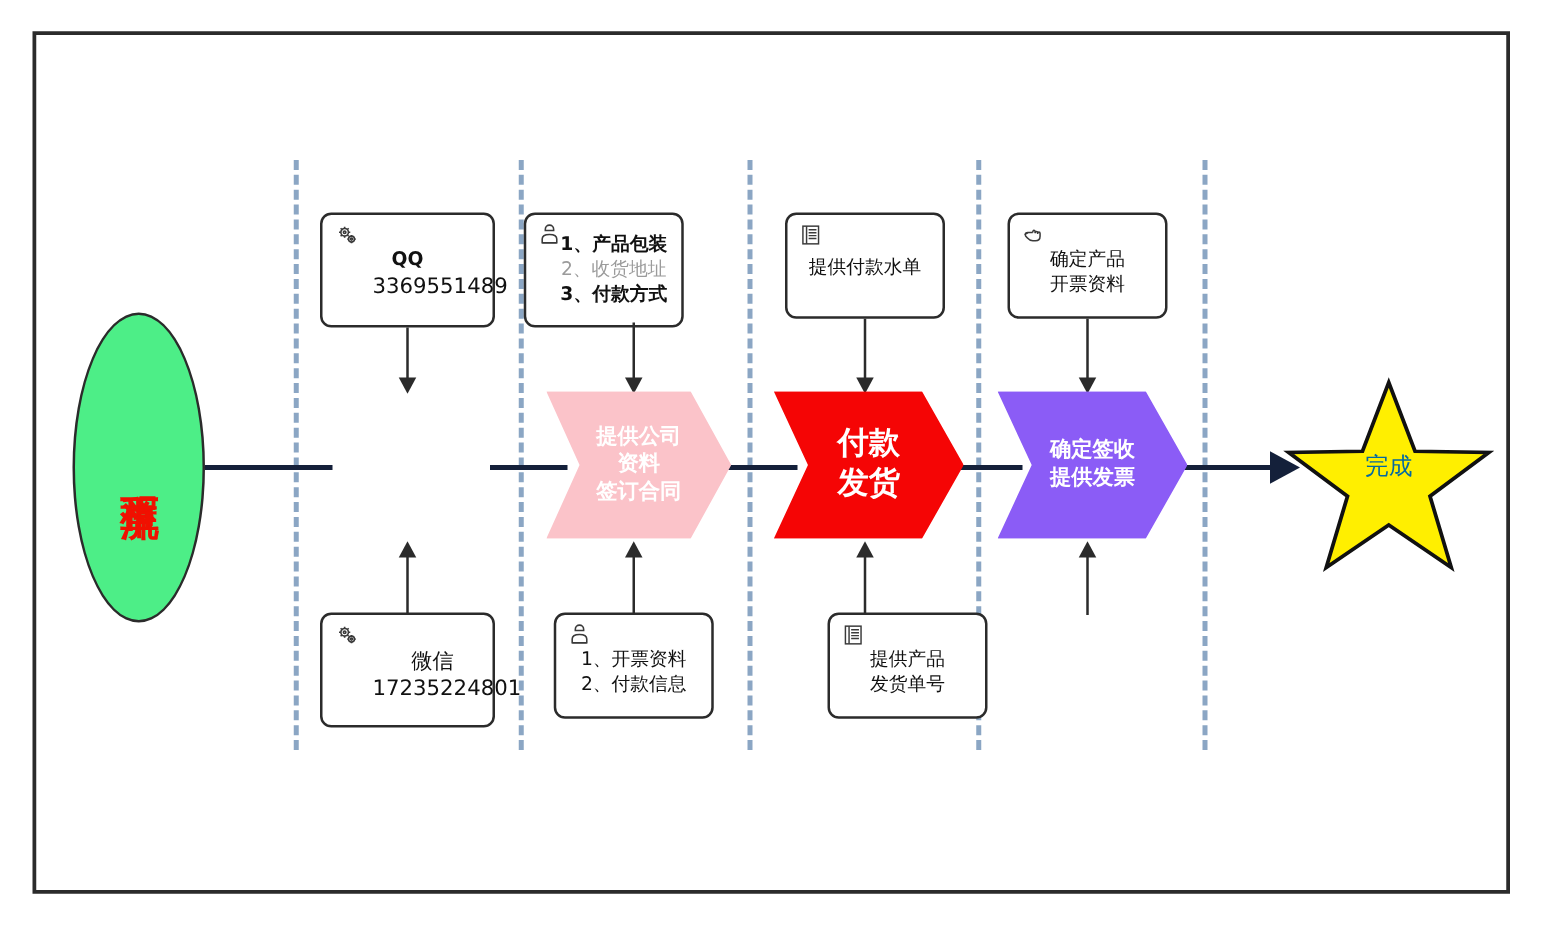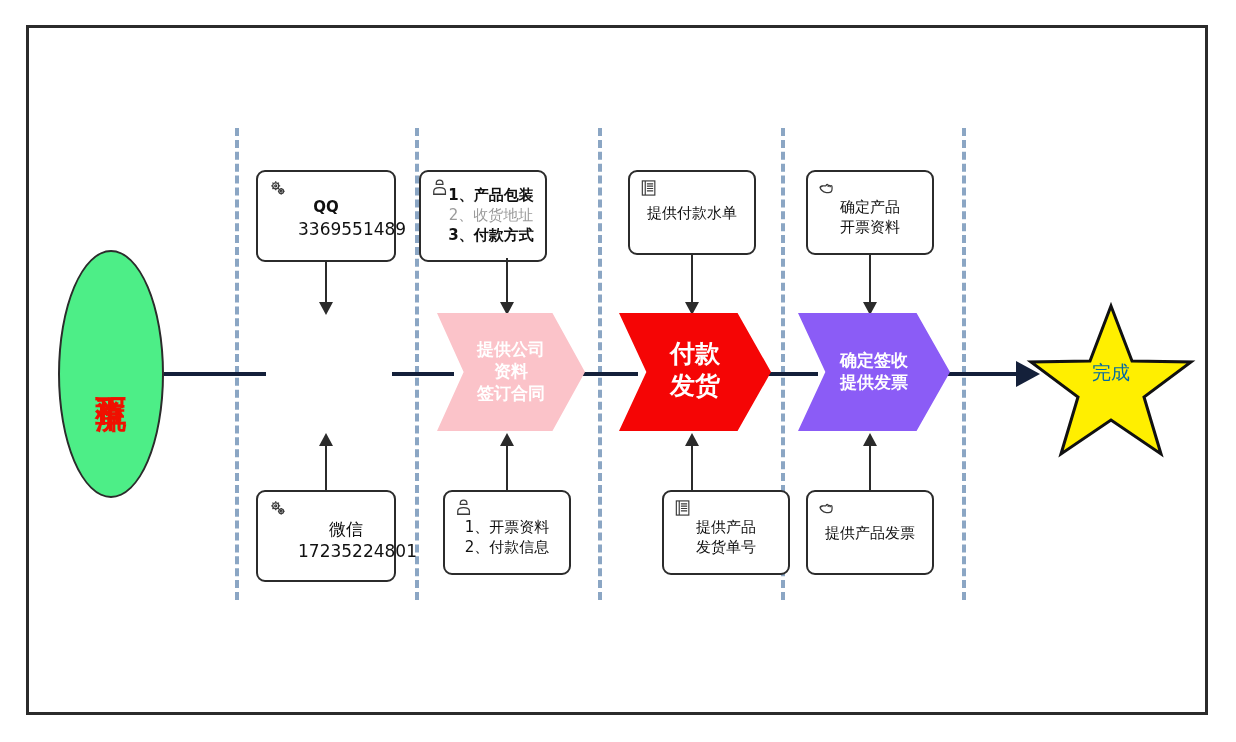--- a/index.html
+++ b/index.html
@@ -317,34 +317,20 @@
 
   <div class="chev mid" style="left:798px; top:313px; width:152px; height:118px; background:#8b5cf6;">
     <div>
       <span>确定签收</span>
       <span>提供发票</span>
     </div>
   </div>
 
   <div class="varrow varrow-up" style="left:863px; top:433px;"></div>
   <div class="vline" style="left:869px; top:444px; height:48px;"></div>
-  <div class="note" style="left:806px; top:490px; width:128px; height:85px;">
-    <span class="note-icon">
-      <svg width="21" height="21" viewBox="0 0 24 24" fill="none" stroke="#3a3a3a" stroke-width="1.4">
-        <path d="M3.5 11.5c0-1.4 1.3-2.4 2.8-2.4h4.2"></path>
-        <path d="M10.5 9.1c0-1 .3-1.9 1.2-1.9.8 0 1.1.7 1.1 1.6v1.1"></path>
-        <path d="M12.8 9.6c0-.8.4-1.3 1.1-1.3.7 0 1.1.5 1.1 1.3v1"></path>
-        <path d="M15 9.9c0-.7.4-1.2 1.1-1.2.7 0 1.1.5 1.1 1.3v2.5c0 2.4-1.6 4.1-4.2 4.1h-2.4c-2.4 0-4.1-1.3-5.2-2.6l-1.4-1.7c-.4-.6-.2-1.2.3-1.5"></path>
-        <path d="M6.3 9.1l-2 1.3"></path>
-      </svg>
-    </span>
-    <div class="note-body" style="top:32px;">
-      <div class="line-n">提供产品发票</div>
-    </div>
-  </div>
 
   <div class="star">
     <svg width="170" height="158" viewBox="0 0 170 158">
       <polygon points="85,4 106,59 165,60 118,95 135,152 85,118 35,152 52,95 5,60 64,59" fill="#ffef00" stroke="#111111" stroke-width="3" stroke-linejoin="miter"></polygon>
     </svg>
     <div class="star-label">完成</div>
   </div>
 
 </div>
 

